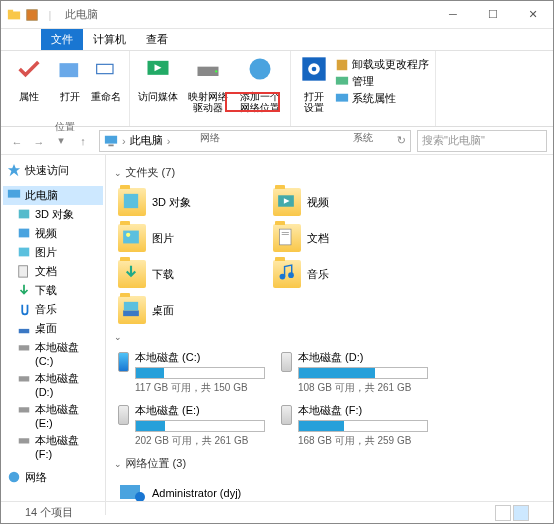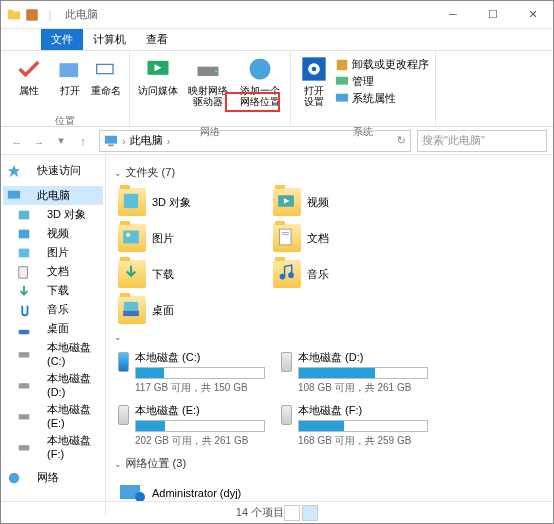--- a/index.html
+++ b/index.html
@@ -10,55 +10,55 @@
 .titlebar .title{margin-left:8px;color:#666;}
 .winctrl{position:absolute;right:0;top:0;display:flex;}
 .winctrl div{width:40px;height:26px;display:flex;align-items:center;justify-content:center;color:#555;}
 .tabs{height:22px;display:flex;background:#fff;border-bottom:1px solid #e1e1e1;}
 .tabs .tab{padding:3px 10px;}
 .tabs .file-tab{background:#1976d2;color:#fff;margin-left:40px;}
 .ribbon{height:76px;display:flex;border-bottom:1px solid #ddd;}
 .rgroup{display:flex;flex-direction:column;align-items:center;border-right:1px solid #e8e8e8;padding:4px 6px 2px;}
 .rgroup .row{display:flex;gap:4px;flex:1;align-items:flex-start;}
 .rgroup .glabel{font-size:10px;color:#666;margin-top:18px;}
-.ricon{display:flex;flex-direction:column;align-items:center;gap:2px;width:44px;}
+.ricon{display:flex;flex-direction:column;align-items:center;gap:8px;width:44px;}
 .ricon .ic{width:28px;height:28px;display:flex;align-items:center;justify-content:center;}
 .ricon .lbl{font-size:10px;text-align:center;line-height:11px;}
 .syslist{display:flex;flex-direction:column;gap:2px;padding-top:2px;}
 .sysitem{display:flex;align-items:center;gap:3px;font-size:10px;}
 .redbox{border:2px solid #e53935;position:absolute;width:55px;height:20px;left:224px;top:91px;pointer-events:none;}
 .addrrow{height:28px;display:flex;align-items:center;gap:6px;padding:0 6px;border-bottom:1px solid #e5e5e5;}
 .navbtns{display:flex;gap:2px;}
 .navbtns div{width:20px;height:20px;display:flex;align-items:center;justify-content:center;color:#888;border:1px solid transparent;}
 .addrbar{flex:1;height:22px;border:1px solid #ccc;display:flex;align-items:center;padding:0 4px;gap:4px;}
 .searchbox{width:130px;height:22px;border:1px solid #ccc;display:flex;align-items:center;padding:0 4px;color:#999;}
 .main{display:flex;height:360px;}
 .tree{width:105px;border-right:1px solid #e5e5e5;padding:6px 2px;overflow:hidden;}
-.titem{display:flex;align-items:center;gap:16px;padding:2px 4px;font-size:11px;}
+.titem{display:flex;gap:4px;padding:2px 4px;font-size:11px;}
 .titem.sel{background:#cde8ff;}
 .titem .ticon{width:14px;height:14px;flex-shrink:0;}
 .content{flex:1;overflow:auto;padding:6px 8px;}
 .ghdr{display:flex;align-items:center;gap:4px;padding:4px 0;font-size:11px;color:#333;}
 .ghdr .chev{font-size:9px;color:#666;}
 .fgrid{display:flex;flex-wrap:wrap;}
 .fitem{width:155px;height:36px;display:flex;align-items:center;gap:6px;padding:2px 4px;}
 .fitem .ficon{width:28px;height:28px;flex-shrink:0;}
 .folder-ic{background:linear-gradient(#ffe9a8,#f9c749);border-radius:2px;position:relative;}
 .folder-ic::before{content:"";position:absolute;top:-3px;left:2px;width:10px;height:4px;background:#f9c749;border-radius:1px 1px 0 0;}
 .ditem{width:155px;padding:4px;}
 .dname{font-size:11px;margin-bottom:2px;}
 .dbar{width:130px;height:12px;border:1px solid #bbb;background:#fff;position:relative;}
 .dfill{height:100%;background:#26a0da;}
 .dtext{font-size:10px;color:#666;margin-top:2px;}
 .drow{display:flex;gap:8px;}
 .dicon{width:28px;height:20px;background:linear-gradient(#eee,#ccc);border:1px solid #aaa;border-radius:2px;margin-top:2px;}
 .dicon.win{background:linear-gradient(#4fc3f7,#1976d2);}
 .netitem{width:180px;display:flex;align-items:center;gap:6px;padding:4px;}
 .neticon{width:28px;height:28px;}
-.statusbar{position:absolute;bottom:0;left:0;right:0;height:22px;border-top:1px solid #e5e5e5;display:flex;align-items:center;padding:0 24px;font-size:10px;color:#555;justify-content:center;}
+.statusbar{position:absolute;bottom:0;left:0;right:0;height:22px;border-top:1px solid #e5e5e5;display:flex;align-items:center;padding:0 24px;font-size:10px;color:#555;justify-content:space-between;}
 svg{width:100%;height:100%;}
 </style>
 </head>
 <body>
 
 <div class="titlebar">
   <div class="qat">
     <span>
         <svg viewBox="0 0 16 16">
           <rect x="1" y="4" width="14" height="9" fill="#f9c749"></rect>

